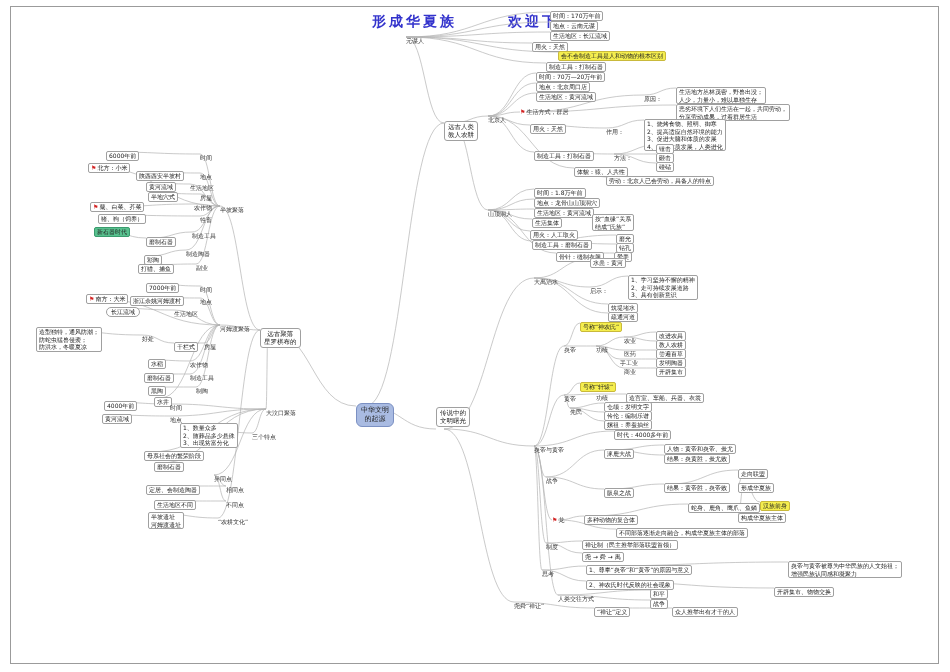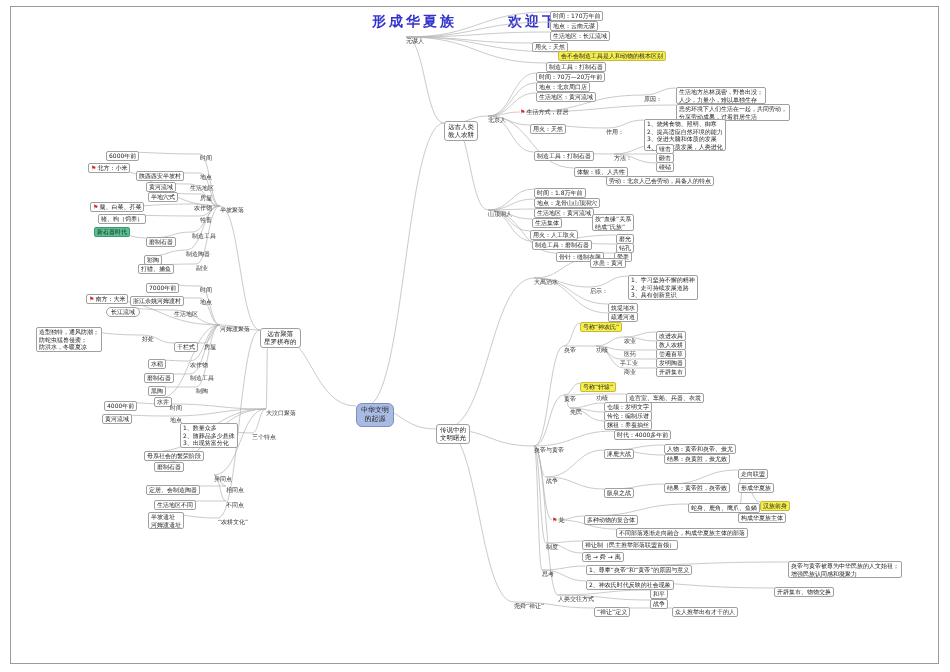--- a/index.html
+++ b/index.html
@@ -185,21 +185,21 @@
         <path d="M444,429 C479,429 479,602 514,602" fill="none" stroke="#b3b3b3" stroke-width="0.7"></path>
         <path d="M514,602 C554,602 554,608 594,608" fill="none" stroke="#b3b3b3" stroke-width="0.7"></path>
         <path d="M600,608 C636,608 636,608 672,608" fill="none" stroke="#b3b3b3" stroke-width="0.7"></path>
       </svg>
   <div class="node center" style="left: 356px; top: 403px;"><span class="txt">中华文明
 的起源</span></div>
       <div class="node branch" style="left: 444px; top: 121px;"><span class="txt">远古人类
 教人农耕</span></div>
       <div class="node branch" style="left: 260px; top: 328px;"><span class="txt">远古聚落
 星罗棋布的</span></div>
-      <div class="node branch" style="left: 436px; top: 424px;"><span class="txt">传说中的
+      <div class="node branch" style="left: 436px; top: 407px;"><span class="txt">传说中的
 文明曙光</span></div>
       <div class="node plain" style="left: 406px; top: 37px;"><span class="txt">元谋人</span></div>
       <div class="node box" style="left: 550px; top: 11px;"><span class="txt">时间：170万年前</span></div>
       <div class="node box" style="left: 550px; top: 21px;"><span class="txt">地点：云南元谋</span></div>
       <div class="node box" style="left: 550px; top: 31px;"><span class="txt">生活地区：长江流域</span></div>
       <div class="node box" style="left: 532px; top: 42px;"><span class="txt">用火：天然</span></div>
       <div class="node yellow" style="left: 558px; top: 51px;"><span class="txt">会不会制造工具是人和动物的根本区别</span></div>
       <div class="node box" style="left: 546px; top: 62px;"><span class="txt">制造工具：打制石器</span></div>
       <div class="node plain" style="left: 488px; top: 116px;"><span class="txt">北京人</span></div>
       <div class="node box" style="left: 536px; top: 72px;"><span class="txt">时间：70万—20万年前</span></div>

